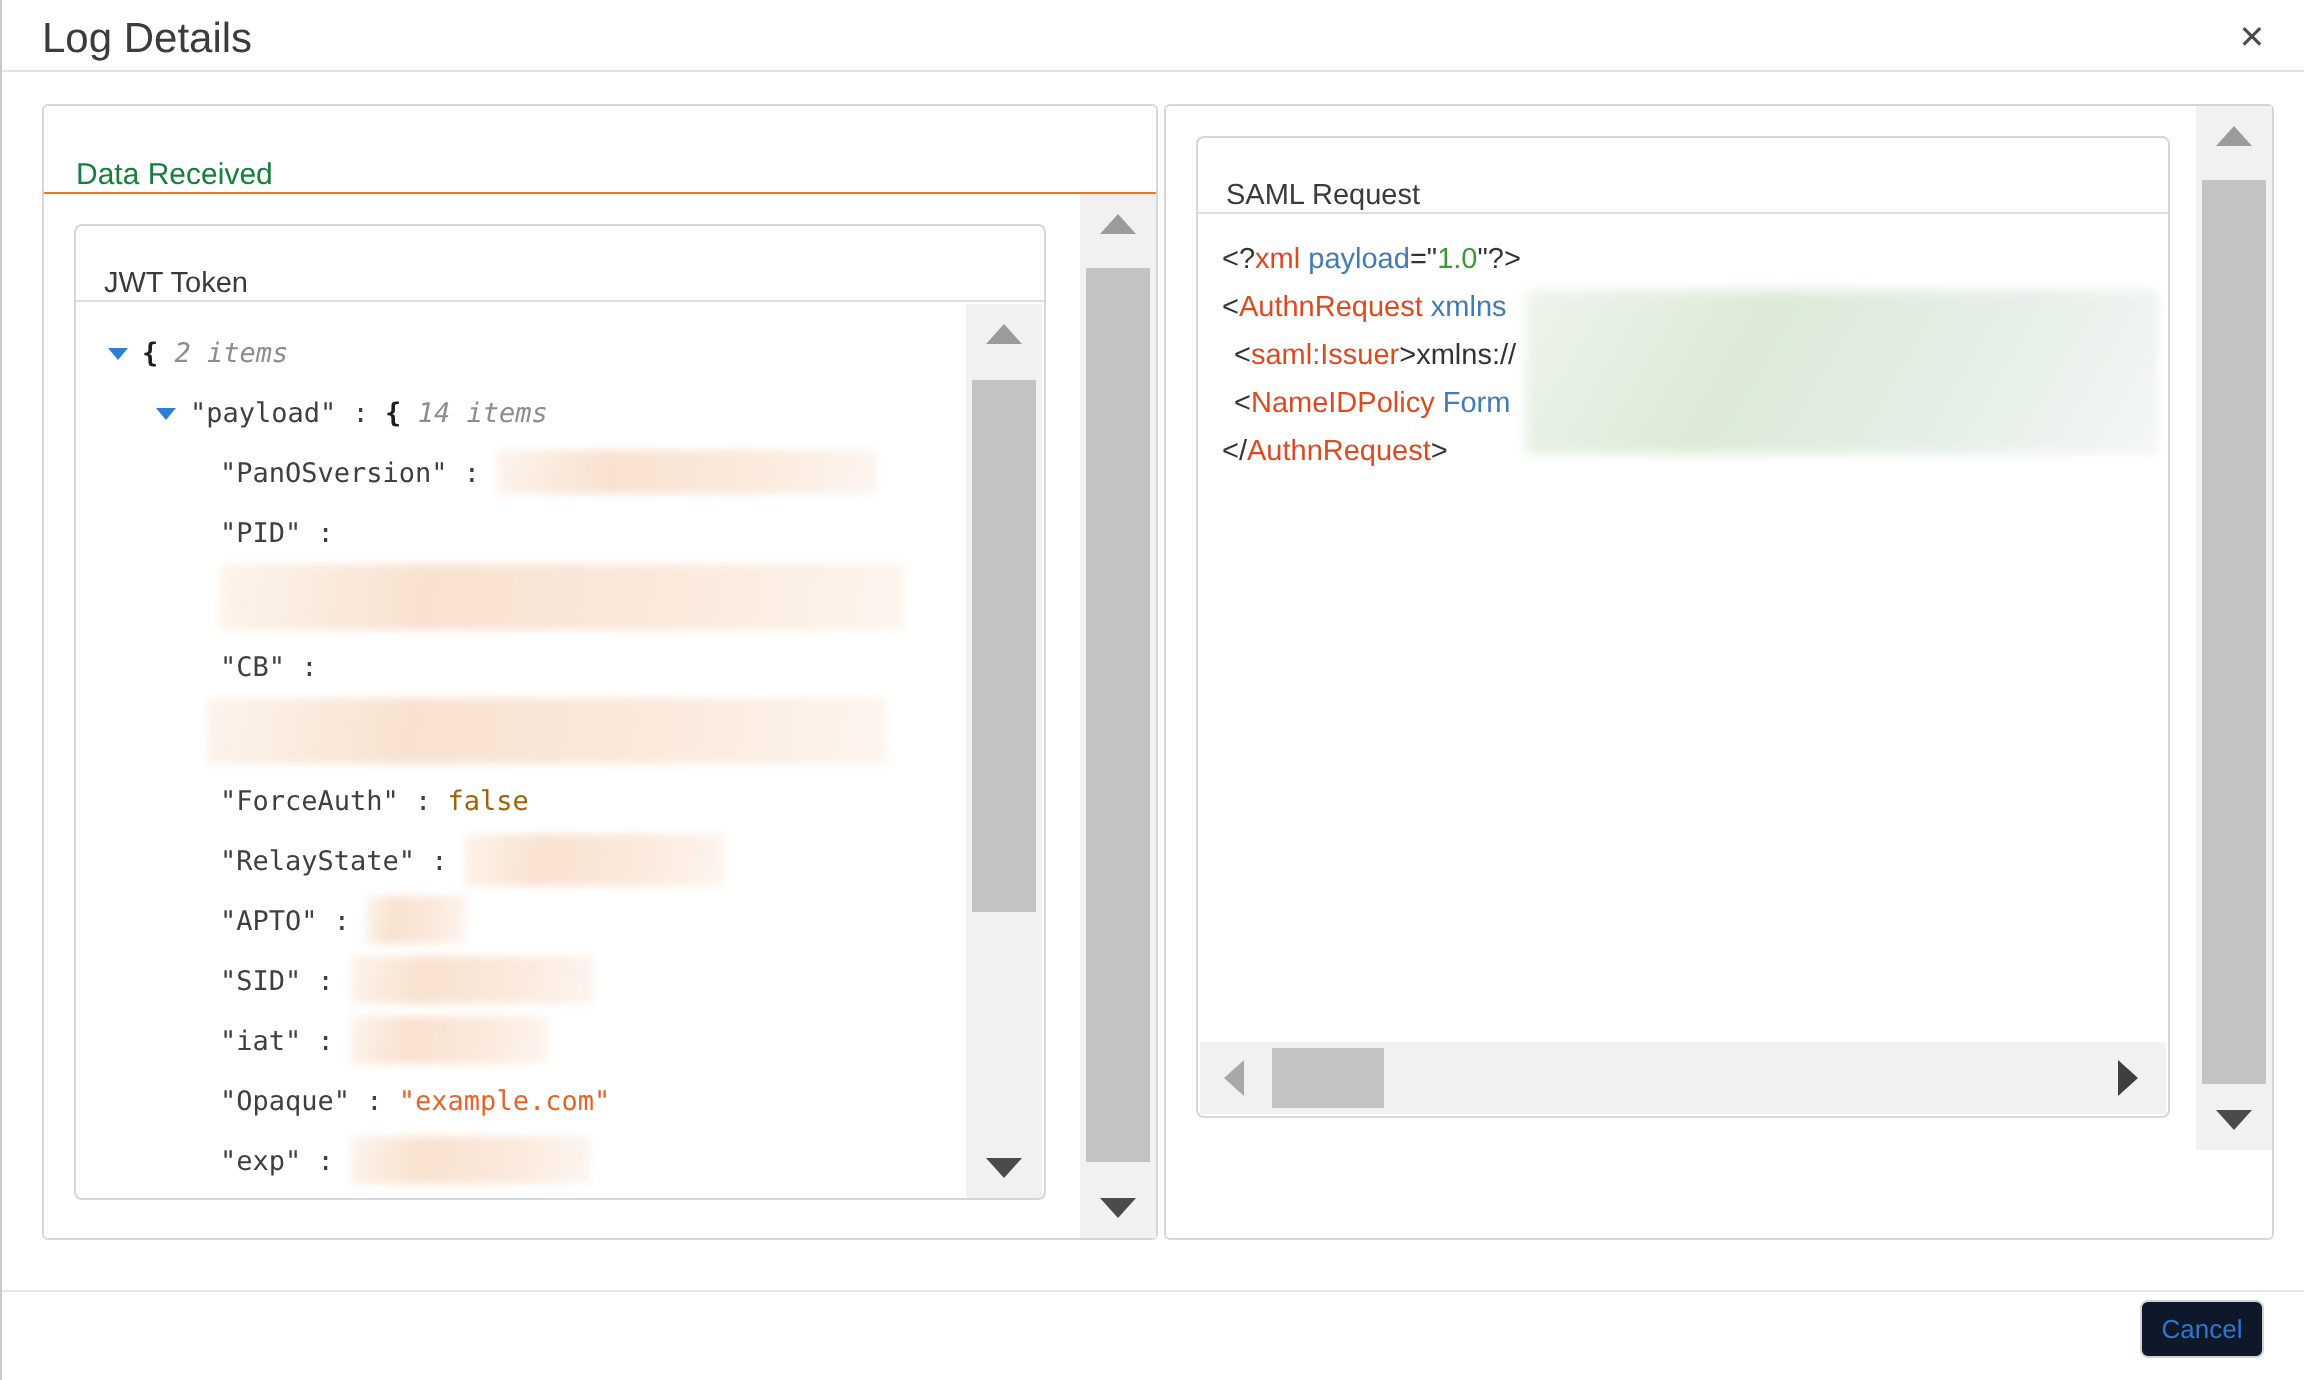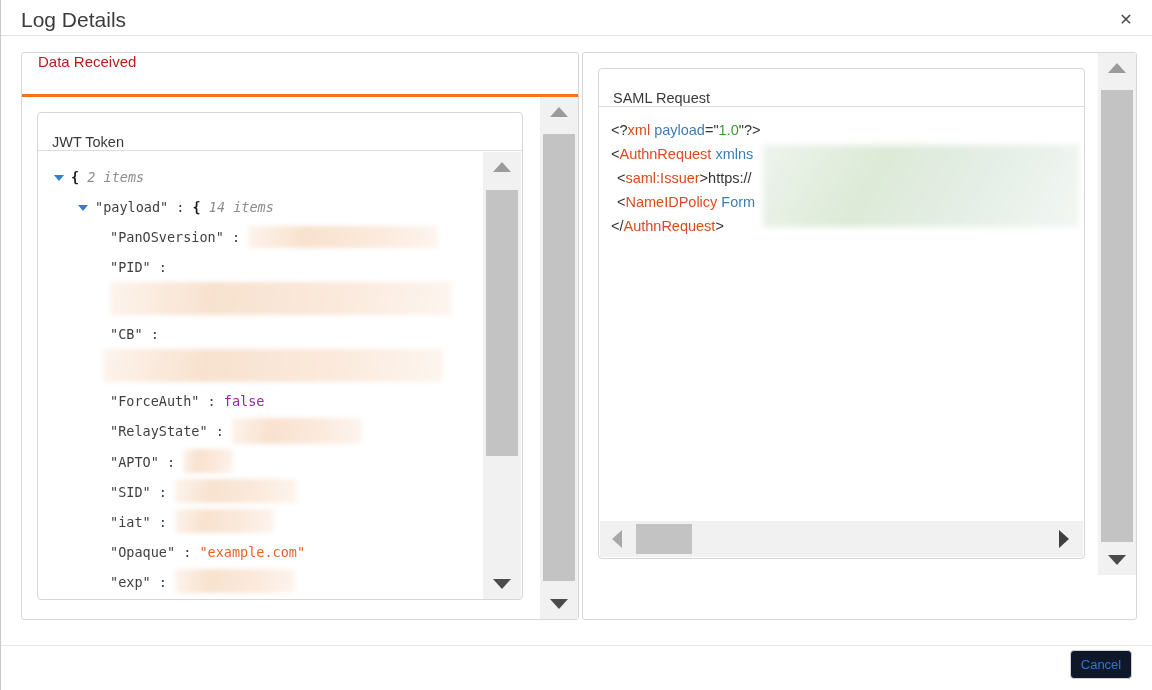--- a/index.html
+++ b/index.html
@@ -11,40 +11,40 @@
   }
   .modal-title { position:absolute; left:20px; top:8px; font-size:21px; color:#3c3c3c; }
   .close-btn { position:absolute; right:12px; top:6px; width:28px; height:26px;
     display:flex; align-items:center; justify-content:center; cursor:pointer;
     font-size:16px; color:#4a4a4a; }
   .title-sep { position:absolute; left:0; top:35px; width:1152px; height:1px; background:#e3e3e3; }
 
   .panel { position:absolute; top:52px; height:568px; border:1px solid #d6d6d6; border-radius:3px; background:#fff; }
   .panel-left { left:20px; width:558px; }
   .panel-right { left:581px; width:555px; }
-  .panel-header { height:44px; border-bottom:3px solid #f97316; display:flex; align-items:flex-start; padding-left:16px;
-    font-size:15px; color:#b91c1c; }
+  .panel-header { height:44px; border-bottom:1px solid #f97316; display:flex; align-items:flex-end; padding-left:16px;
+    font-size:15px; color:#15803d; }
   .panel-body { position:relative; height:522px; }
 
   .inner-box { position:absolute; border:1px solid #d6d6d6; border-radius:4px; background:#fff; overflow:hidden; }
   .jwt-box  { left:15px; top:15px; width:486px; height:488px; }
   .saml-box { left:15px; top:15px; width:487px; height:491px; }
   .box-header { height:38px; border-bottom:1px solid #dedede; display:flex; align-items:flex-end; padding-left:14px;
     font-size:14.5px; color:#3a3a3a; }
 
   
   .json-content { position:absolute; left:0; top:39px; right:42px; bottom:0; overflow:hidden; padding-top:10px; }
   .json-row { font-family:"DejaVu Sans Mono", monospace; font-size:13.5px; line-height:30px; white-space:nowrap; color:#3f3f3f; }
   .caret { display:inline-block; width:0; height:0; border-left:5px solid transparent; border-right:5px solid transparent;
     border-top:6px solid #2d7fd3; margin-right:7px; vertical-align:middle; cursor:pointer; }
   .jkey { color:#3f3f3f; }
   .jcolon { color:#3f3f3f; }
   .jbrace { color:#1e1e1e; font-weight:bold; }
   .jmeta { color:#8d8d8d; font-style:italic; }
-  .jbool { color:#a21caf; }
+  .jbool { color:#a16207; }
   .jstr { color:#e8632a; }
 
   .redact-peach { background:linear-gradient(100deg,#fdf4ed 0%,#f8e2cf 30%,#fbe9db 65%,#fdf5ef 100%);
     filter:blur(2px); border-radius:2px; }
   .redact-peach.inline { display:inline-block; vertical-align:middle; margin-bottom:3px; }
   .redact-peach.block { margin-top:0px; margin-bottom:4px; }
   .redact-green { position:absolute; left:164px; top:76px; width:316px; height:82px;
     background:linear-gradient(120deg,#eef4ec 0%,#dcead7 35%,#e6efe8 70%,#f3f7f3 100%);
     filter:blur(3px); z-index:3; }
 
@@ -128,21 +128,21 @@
 
 <div class="panel panel-right">
   <div class="panel-body">
     <div class="inner-box saml-box">
       <div class="box-header">
         <span>SAML Request</span>
       </div>
       <div class="xml-content">
           <div class="xml-line"><span class="xp">&lt;?</span><span class="xt">xml</span><span class="xp"> </span><span class="xa">payload</span><span class="xp">="</span><span class="xv">1.0</span><span class="xp">"?&gt;</span></div>
           <div class="xml-line"><span class="xp">&lt;</span><span class="xt">AuthnRequest</span><span class="xp"> </span><span class="xa">xmlns</span></div>
-          <div class="xml-line ind1"><span class="xp">&lt;</span><span class="xt">saml:Issuer</span><span class="xp">&gt;</span><span class="xp">https://</span></div>
+          <div class="xml-line ind1"><span class="xp">&lt;</span><span class="xt">saml:Issuer</span><span class="xp">&gt;</span><span class="xp">xmlns://</span></div>
           <div class="xml-line ind1"><span class="xp">&lt;</span><span class="xt">NameIDPolicy</span><span class="xp"> </span><span class="xa">Form</span></div>
           <div class="xml-line"><span class="xp">&lt;/</span><span class="xt">AuthnRequest</span><span class="xp">&gt;</span></div>
         </div>
       <div class="redact-green"></div>
 
       <div class="hscroll">
         <div class="tri-h tri-left-light"></div>
         <div class="hthumb"></div>
         <div class="tri-h tri-right-dark"></div>
       </div>

